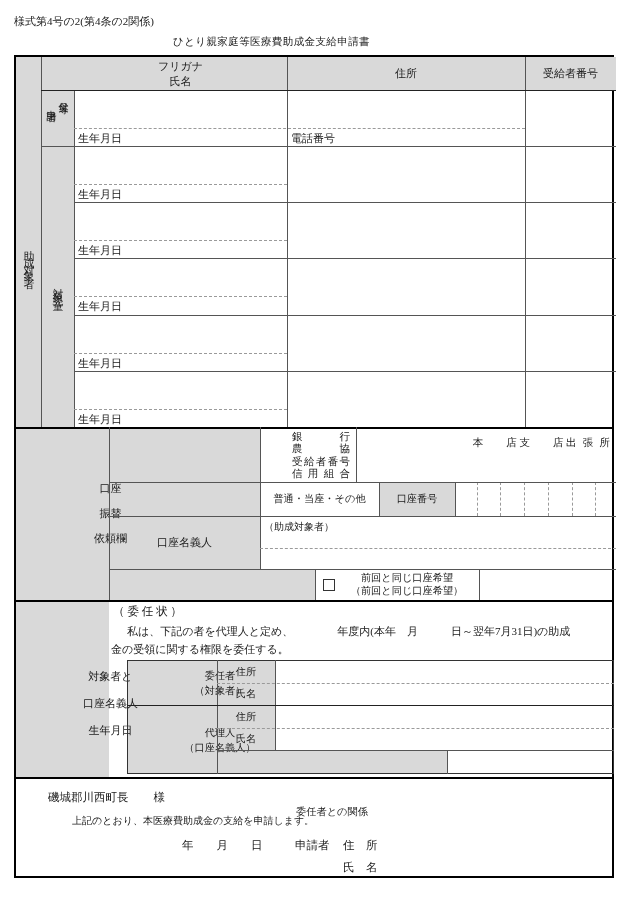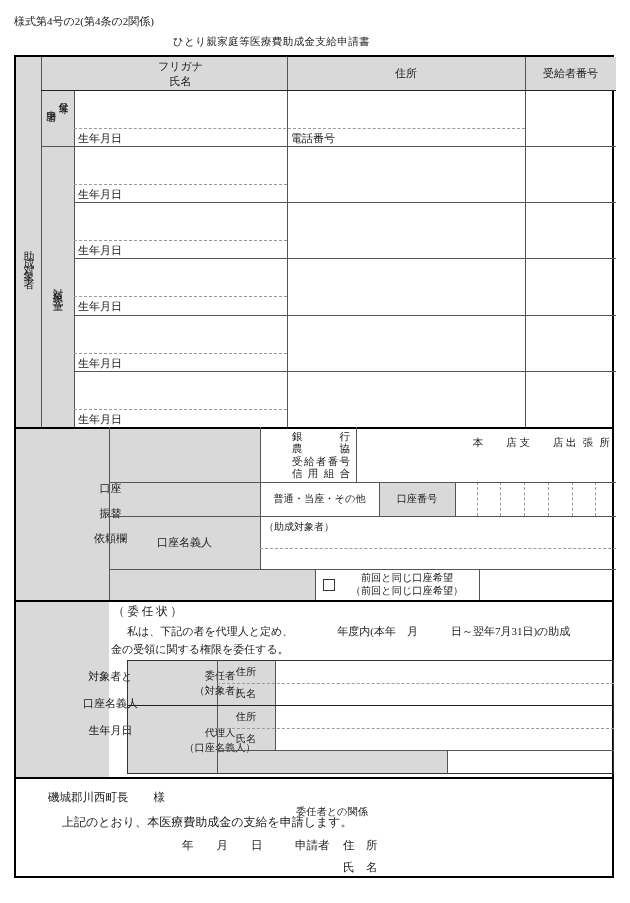--- a/index.html
+++ b/index.html
@@ -215,21 +215,21 @@
     <div class="lnHs" style="left:111px;top:648px;width:487px;"></div>
     <div class="lnHd" style="left:201px;top:671px;width:397px;"></div>
     <div class="lnH" style="left:201px;top:693px;width:397px;"></div>
 
     <div class="thick" style="top:720px;"></div>
 
     <div class="abs" style="left:32px;top:733px;font-size:11.5px;">
       <span>磯城郡川西町長</span>
       <span style="margin-left:22px;">様</span>
     </div>
-    <div class="abs" style="left:46px;top:757px;font-size:12px;">上記のとおり、本医療費助成金の支給を申請します。</div>
+    <div class="abs" style="left:56px;top:757px;font-size:10px;">上記のとおり、本医療費助成金の支給を申請します。</div>
     <div class="abs" style="left:166px;top:781px;font-size:11.5px;">年　　月　　日</div>
     <div class="abs" style="left:279px;top:781px;font-size:11.5px;">申請者</div>
     <div class="abs" style="left:327px;top:781px;font-size:11.5px;">住　所</div>
     <div class="abs blank" style="left:365px;top:778px;width:230px;height:18px;"></div>
     <div class="abs" style="left:327px;top:803px;font-size:11.5px;">氏　名</div>
     <div class="abs blank" style="left:365px;top:800px;width:230px;height:18px;"></div>
 
   </div>
 </div>
 

